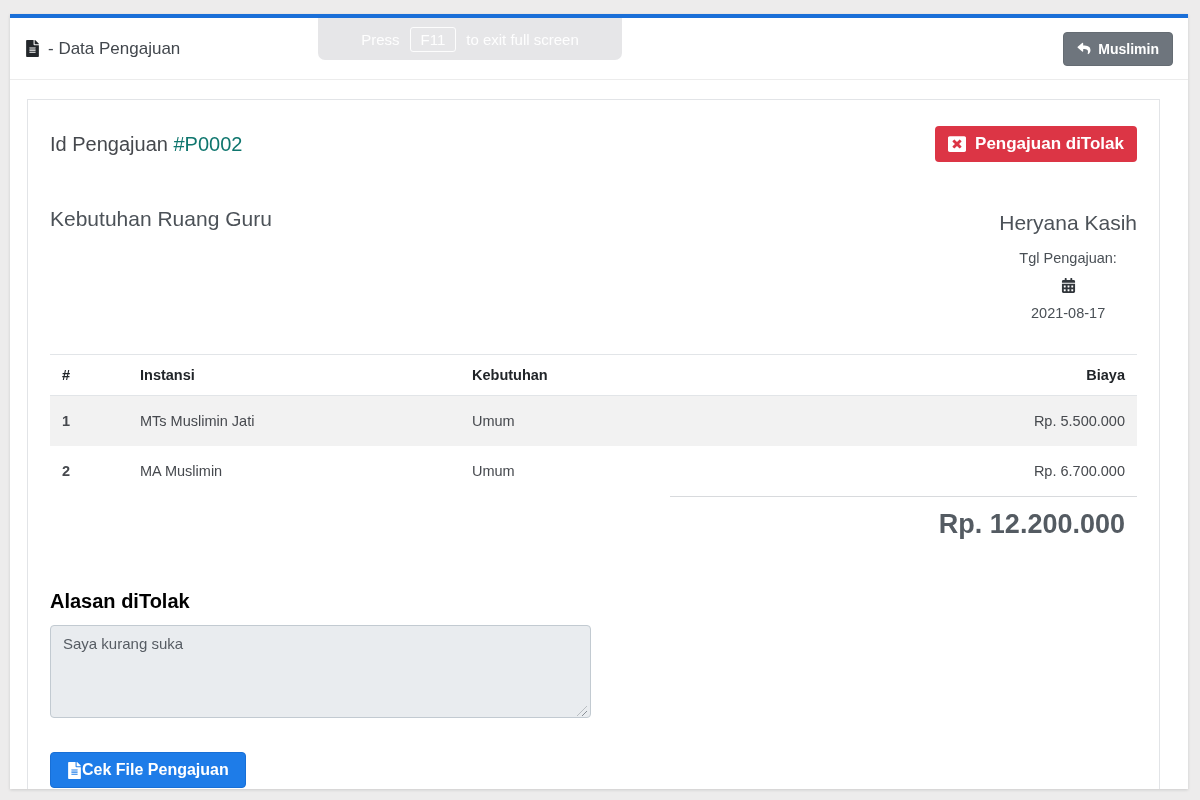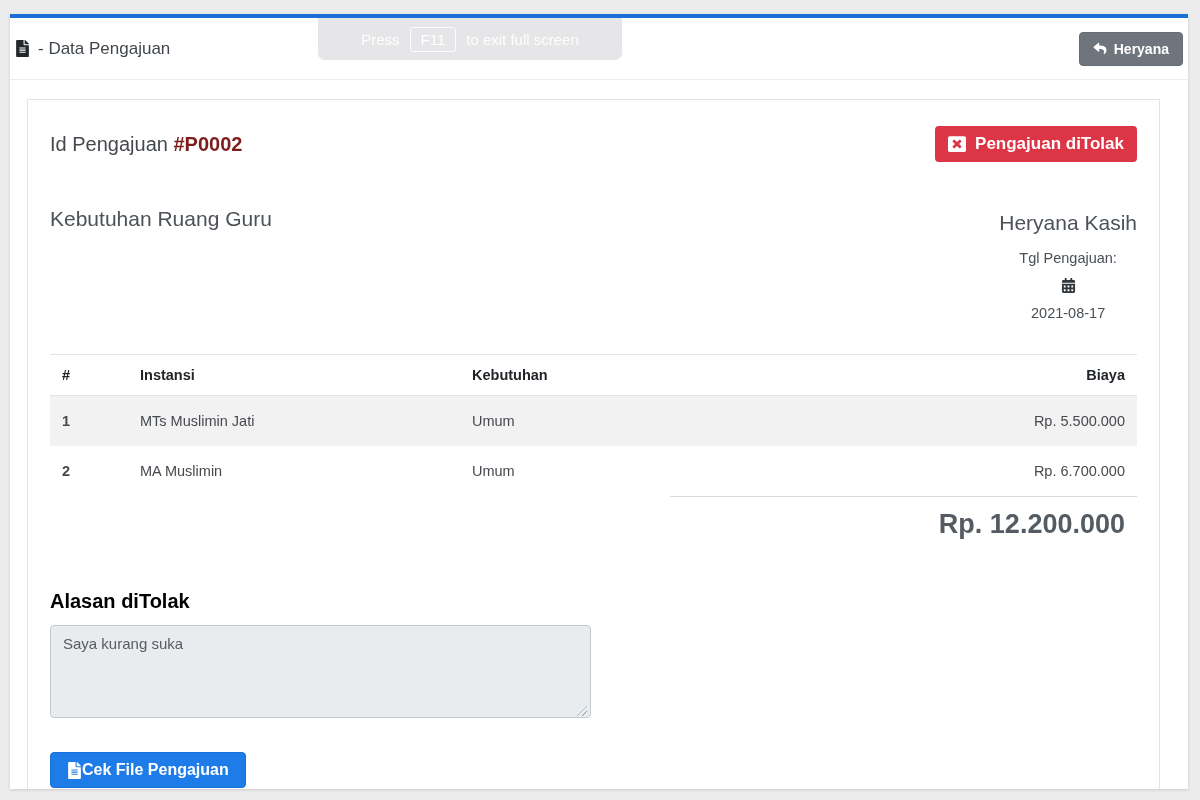--- a/index.html
+++ b/index.html
@@ -9,37 +9,37 @@
     --secondary-gray:#6e757d;
     --page-bg:#edecec;
   }
   *{box-sizing:border-box;margin:0;padding:0;}
   html,body{width:1200px;height:800px;}
   body{font-family:"Liberation Sans","DejaVu Sans",sans-serif;background:var(--page-bg);}
   .page{position:relative;width:1200px;height:800px;background:var(--page-bg);overflow:hidden;}
 
   .panel{position:absolute;left:10px;top:14px;right:12px;bottom:11px;background:#fff;
          border-top:4px solid var(--accent-blue);box-shadow:0 1px 3px rgba(0,0,0,.14);overflow:hidden;}
-  .panel-header{height:62px;padding:0 5px;display:flex;align-items:center;justify-content:space-between;
+  .panel-header{height:62px;padding:0 15px;display:flex;align-items:center;justify-content:space-between;
          border-bottom:1px solid #ececec;background:#fff;}
   .header-title-wrap{display:flex;align-items:center;gap:8px;}
   .header-title{font-size:17px;color:#42474d;}
   .icon{display:inline-flex;align-items:center;justify-content:center;}
   .icon svg{display:block;}
 
   .btn-back{display:inline-flex;align-items:center;gap:7px;background:var(--secondary-gray);
          border:1px solid #656c73;border-radius:4px;color:#fff;font-family:inherit;
          font-size:14px;font-weight:700;padding:8px 13px;cursor:pointer;}
 
   .panel-body{padding:19px 28px 0 17px;height:calc(100% - 66px);}
   .invoice{border:1px solid #e2e4e7;background:#fff;padding:26px 22px;min-height:860px;}
 
   .row1{display:flex;align-items:center;justify-content:space-between;}
   .invoice-id{font-size:20px;color:#45484d;}
-  .invoice-id b{font-weight:700;color:#7f1d1d;}
+  .invoice-id b{font-weight:400;color:#0f766e;}
   .badge-rejected{display:inline-flex;align-items:center;gap:9px;background:var(--danger-red);
          border-radius:4px;padding:8px 13px;color:#fff;font-size:17px;font-weight:700;}
 
   .row2{display:flex;justify-content:space-between;margin-top:40px;}
   .subject{font-size:21px;color:#4c5258;padding-top:5px;}
   .to-block{text-align:right;color:#4c5258;}
   .to-line,.recipient{font-size:21px;line-height:41px;}
   .date-line{display:flex;align-items:center;justify-content:flex-end;gap:5px;
          font-size:14.5px;color:#4a5056;line-height:30px;flex-direction:column;}
 
@@ -88,21 +88,21 @@
             </svg>
         </span>
         <span class="header-title">- Data Pengajuan</span>
       </div>
       <button class="btn-back">
         <span class="icon" style="color:#fff;">
           <svg width="14" height="13" viewBox="0 0 512 512" fill="currentColor">
               <path d="M8.3 189.8 184.3 37.9C199.7 24.5 224 35.3 224 56v80c160 1.9 288 34 288 185.5 0 61.2-39.4 121.8-83 153.5-13.6 9.9-33-2.5-28-18.5 45.2-144.4-21.4-182.8-177-185v87.9c0 20.7-24.3 31.4-39.7 18.2L8.3 225.5c-11-9.6-11.1-26.1 0-35.7z"></path>
             </svg>
         </span>
-        <span>Heryana</span>
+        <span>Muslimin</span>
       </button>
     </div>
 
     <div class="panel-body">
       <div class="invoice">
 
         <div class="row1">
           <div class="invoice-id">
             <span>Id Pengajuan</span>
             <b>#P0002</b>

